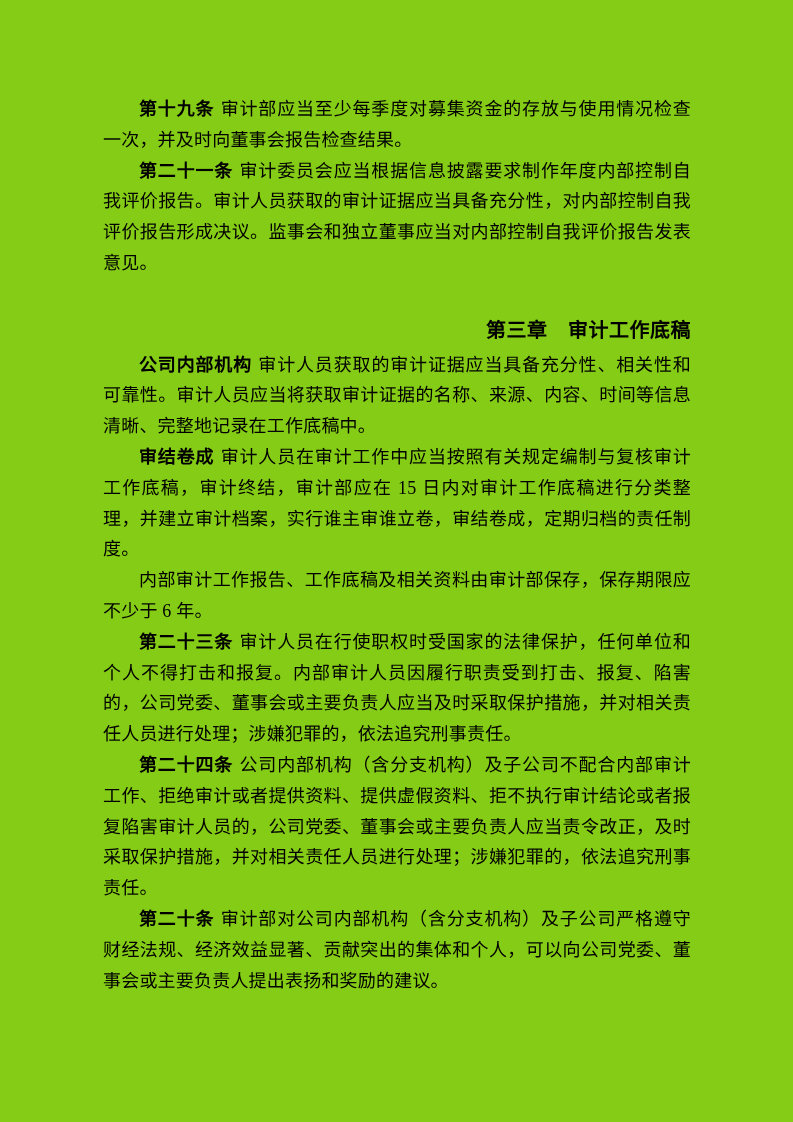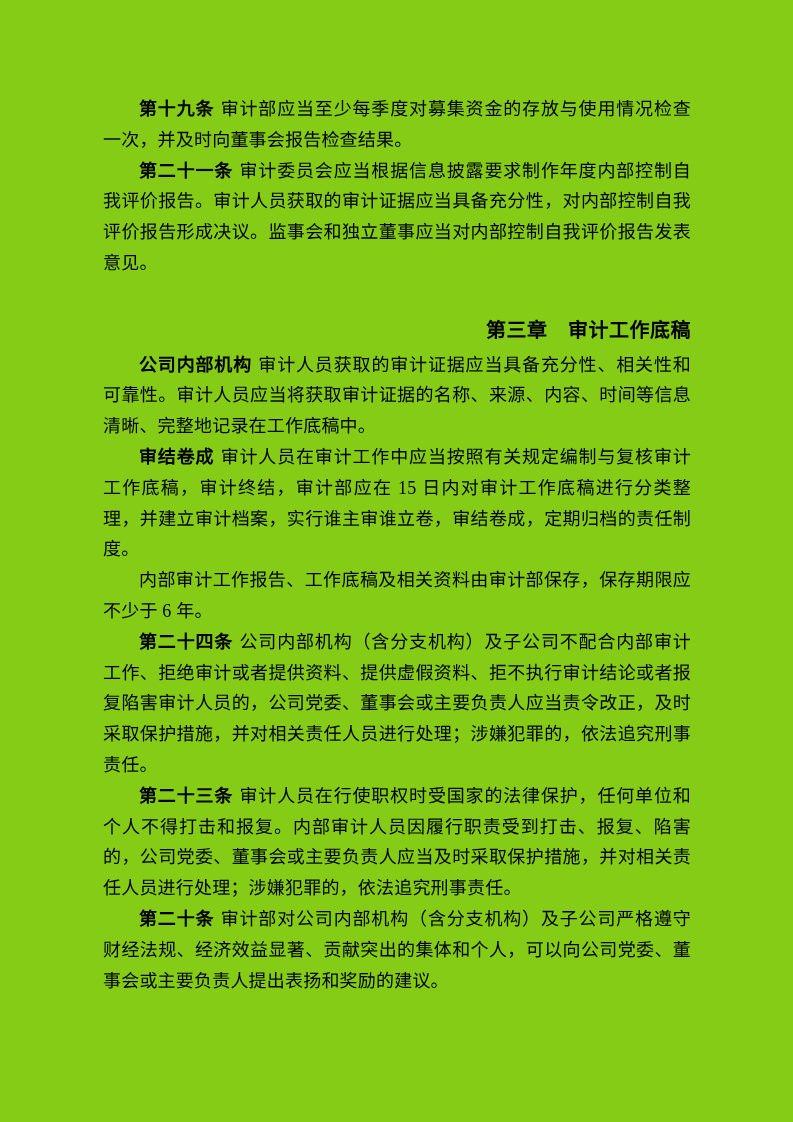--- a/index.html
+++ b/index.html
@@ -50,17 +50,17 @@
 <body>
 
 <div class="page">
   <div class="content">
       <p><b>第十九条</b><span>审计部应当至少每季度对募集资金的存放与使用情况检查一次，并及时向董事会报告检查结果。</span></p>
       <p><b>第二十一条</b><span>审计委员会应当根据信息披露要求制作年度内部控制自我评价报告。审计人员获取的审计证据应当具备充分性，对内部控制自我评价报告形成决议。监事会和独立董事应当对内部控制自我评价报告发表意见。</span></p>
       <h2>第三章　审计工作底稿</h2>
       <p><b>公司内部机构</b><span>审计人员获取的审计证据应当具备充分性、相关性和可靠性。审计人员应当将获取审计证据的名称、来源、内容、时间等信息清晰、完整地记录在工作底稿中。</span></p>
       <p><b>审结卷成</b><span>审计人员在审计工作中应当按照有关规定编制与复核审计工作底稿，审计终结，审计部应在 15 日内对审计工作底稿进行分类整理，并建立审计档案，实行谁主审谁立卷，审结卷成，定期归档的责任制度。</span></p>
       <p><span>内部审计工作报告、工作底稿及相关资料由审计部保存，保存期限应不少于 6 年。</span></p>
+      <p><b>第二十三条</b><span>审计人员在行使职权时受国家的法律保护，任何单位和个人不得打击和报复。内部审计人员因履行职责受到打击、报复、陷害的，公司党委、董事会或主要负责人应当及时采取保护措施，并对相关责任人员进行处理；涉嫌犯罪的，依法追究刑事责任。</span></p>
       <p><b>第二十四条</b><span>公司内部机构（含分支机构）及子公司不配合内部审计工作、拒绝审计或者提供资料、提供虚假资料、拒不执行审计结论或者报复陷害审计人员的，公司党委、董事会或主要负责人应当责令改正，及时采取保护措施，并对相关责任人员进行处理；涉嫌犯罪的，依法追究刑事责任。</span></p>
-      <p><b>第二十三条</b><span>审计人员在行使职权时受国家的法律保护，任何单位和个人不得打击和报复。内部审计人员因履行职责受到打击、报复、陷害的，公司党委、董事会或主要负责人应当及时采取保护措施，并对相关责任人员进行处理；涉嫌犯罪的，依法追究刑事责任。</span></p>
       <p><b>第二十条</b><span>审计部对公司内部机构（含分支机构）及子公司严格遵守财经法规、经济效益显著、贡献突出的集体和个人，可以向公司党委、董事会或主要负责人提出表扬和奖励的建议。</span></p>
     </div>
 </div>
 
 </body></html>

